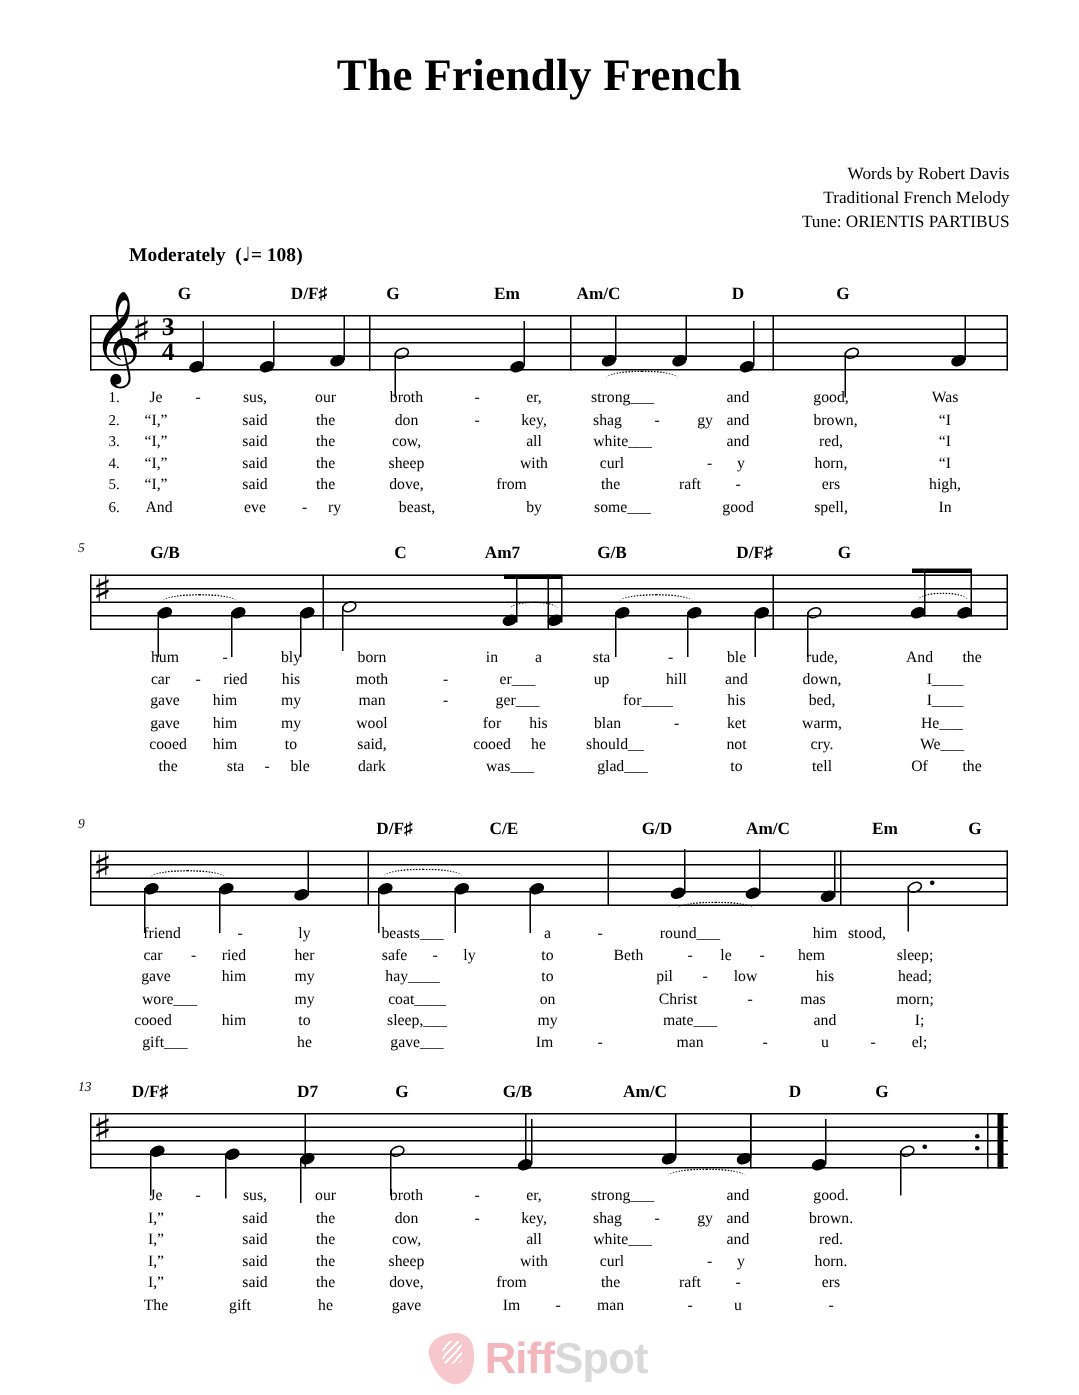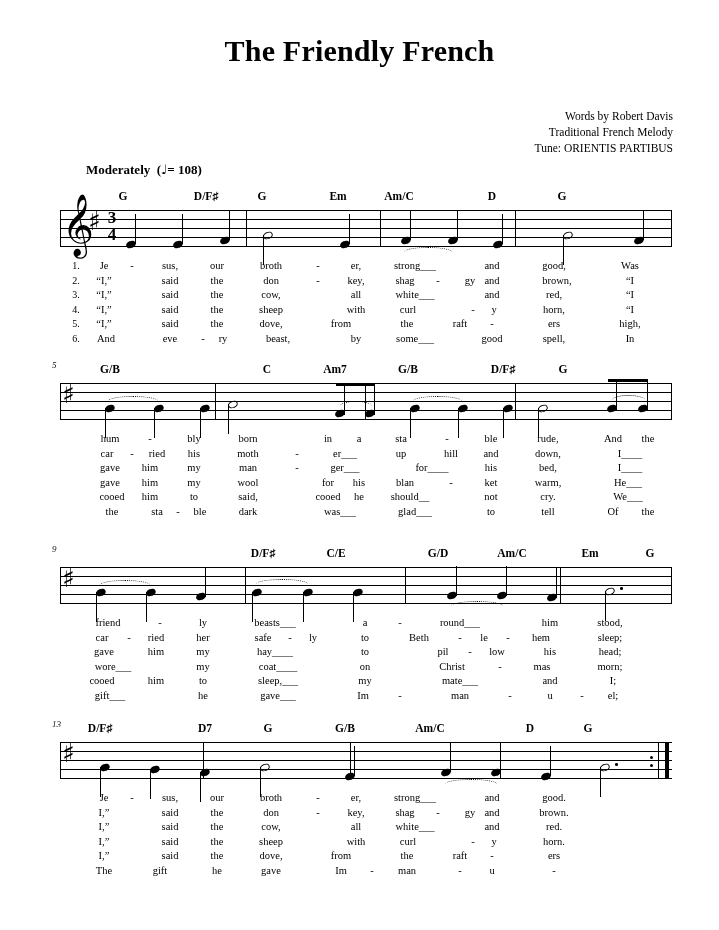--- a/index.html
+++ b/index.html
@@ -524,21 +524,21 @@
     <div class="lyrics">
       <div class="lyr-row">
         <span class="syl" style="left:48px">friend</span>
         <span class="syl" style="left:100px">-</span>
         <span class="syl" style="left:143px">ly</span>
         <span class="syl" style="left:215px">beasts___</span>
         <span class="syl" style="left:305px">a</span>
         <span class="syl" style="left:340px">-</span>
         <span class="syl" style="left:400px">round___</span>
         <span class="syl" style="left:490px">him</span>
-        <span class="syl" style="left:550px">stood,</span>
+        <span class="syl" style="left:518px">stood,</span>
       </div>
       <div class="lyr-row">
         <span class="syl" style="left:42px">car</span>
         <span class="syl" style="left:69px">-</span>
         <span class="syl" style="left:96px">ried</span>
         <span class="syl" style="left:143px">her</span>
         <span class="syl" style="left:203px">safe</span>
         <span class="syl" style="left:230px">-</span>
         <span class="syl" style="left:253px">ly</span>
         <span class="syl" style="left:305px">to</span>
@@ -728,14 +728,18 @@
         <span class="syl" style="left:281px">Im</span>
         <span class="syl" style="left:312px">-</span>
         <span class="syl" style="left:347px">man</span>
         <span class="syl" style="left:400px">-</span>
         <span class="syl" style="left:432px">u</span>
         <span class="syl" style="left:494px">-</span>
       </div>
     </div>
   </div>
 
+  <div class="watermark">
+    <div class="wm-pick"></div>
+    <div class="wm-text"><span class="wm-riff">Riff</span><span class="wm-spot">Spot</span></div>
+  </div>
 
 </div>
 
 </body></html>

